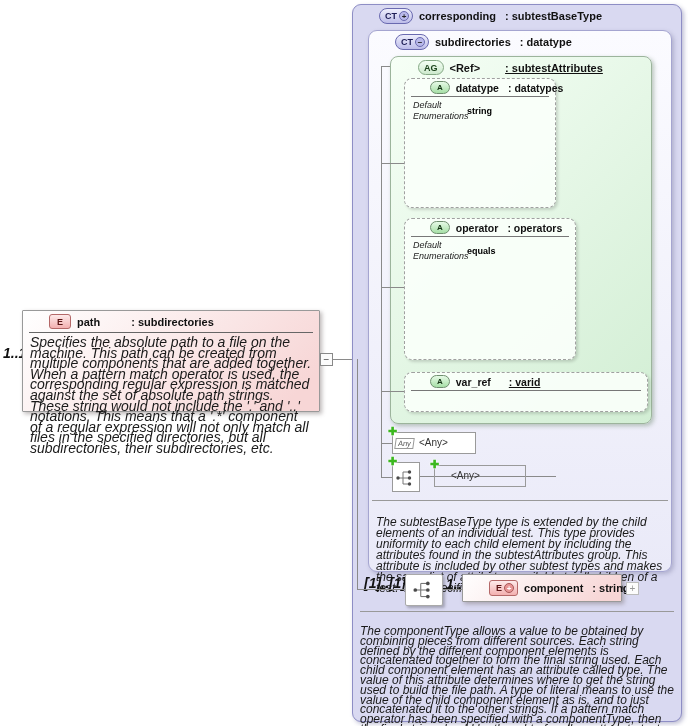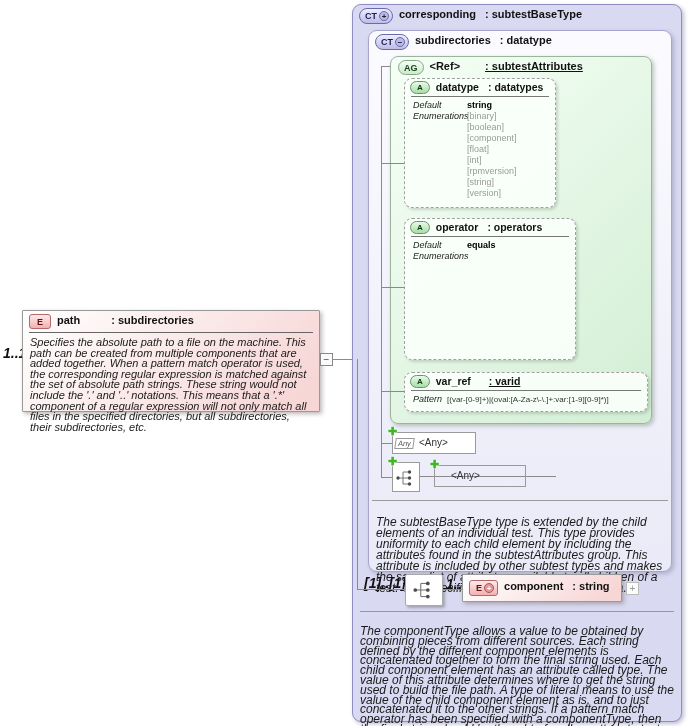--- a/index.html
+++ b/index.html
@@ -17,31 +17,31 @@
          border:1px solid #9cb49c;border-radius:8px;
          box-shadow:2px 2px 4px rgba(90,120,90,.4);}
   .attrbox{background:rgba(250,255,250,.92);border:1px dashed #a0a0a0;border-radius:8px;
            box-shadow:2px 2px 3px rgba(0,0,0,.15);}
   .pinkbox{background:linear-gradient(135deg,#ffffff 0%,#f7d6d6 90%);
            border:1px solid #999;border-radius:1px;
            box-shadow:2px 2px 4px rgba(110,100,100,.45);}
   .whitebox{background:#fff;border:1px solid #9a9a9a;}
 
   
-  .hdr{display:flex;gap:5px;padding:3px 4px 2px 6px;
-       font-weight:bold;font-size:11px;white-space:nowrap;}
+  .hdr{display:flex;align-items:center;gap:5px;padding:3px 4px 2px 6px;
+       font-weight:bold;font-size:11px;white-space:nowrap;margin-left:20px;}
   .hdr-sm{font-size:10.5px;padding:2px 4px 1px 5px;}
   .tname{margin-left:1px;}
   .ttype{margin-left:4px;}
   .gap-xl .ttype{margin-left:26px;}
   .sep{height:1px;background:#777;margin:1px 6px 2px 6px;}
-  .desc{font-style:italic;font-size:11px;line-height:10.6px;color:#1a1a1a;padding:2px 7px;}
+  .desc{font-style:italic;font-size:14px;line-height:10.6px;color:#1a1a1a;padding:2px 7px;}
   .bigdesc{font-style:italic;font-size:12px;line-height:9.8px;color:#1a1a1a;margin-top:12px;}
 
-  .props{display:flex;padding:1px 2px 0 8px;}
+  .props{display:flex;padding:1px 2px 0 8px;align-items:center;}
   .plabels{width:54px;flex:none;}
   .plabels-narrow{width:34px;flex:none;}
   .plabel{font-style:italic;font-size:9px;line-height:11px;color:#222;}
   .pvalues{flex:1;min-width:0;}
   .defval{font-weight:bold;font-size:9px;line-height:11px;color:#000;}
   .enum{font-size:9px;line-height:11px;color:#9a9a9a;}
   .pattern{font-size:8px;line-height:12px;color:#333;white-space:nowrap;}
 
   
   .badge{display:inline-flex;align-items:center;flex:none;height:14px;border-radius:8px;
@@ -129,30 +129,20 @@
       <span class="ttype">: datatypes</span>
     </div>
     <div class="sep"></div>
     <div class="props">
       <div class="plabels">
         <div class="plabel">Default</div>
         <div class="plabel">Enumerations</div>
       </div>
       <div class="pvalues">
         <div class="defval">string</div>
-        <div>
-            <div class="enum">[binary]</div>
-            <div class="enum">[boolean]</div>
-            <div class="enum">[component]</div>
-            <div class="enum">[float]</div>
-            <div class="enum">[int]</div>
-            <div class="enum">[rpmversion]</div>
-            <div class="enum">[string]</div>
-            <div class="enum">[version]</div>
-          </div>
       </div>
     </div>
   </div>
 
   <div class="abs attrbox" style="left:404px;top:218px;width:172px;height:142px;">
     <div class="hdr hdr-sm">
       <span class="badge b-a">A</span>
       <span class="tname">operator</span>
       <span class="ttype">: operators</span>
     </div>
@@ -168,28 +158,20 @@
     </div>
   </div>
 
   <div class="abs attrbox" style="left:404px;top:372px;width:244px;height:40px;">
     <div class="hdr hdr-sm">
       <span class="badge b-a">A</span>
       <span class="tname">var_ref</span>
       <span class="ttype" style="margin-left:13px;text-decoration:underline;">: varid</span>
     </div>
     <div class="sep"></div>
-    <div class="props">
-      <div class="plabels-narrow">
-        <div class="plabel">Pattern</div>
-      </div>
-      <div class="pvalues">
-        <div class="pattern">[(var-[0-9]+)|(oval:[A-Za-z\-\.]+:var:[1-9][0-9]*)]</div>
-      </div>
-    </div>
   </div>
 
   <div class="abs whitebox" style="left:392px;top:432px;width:84px;height:22px;">
     <span class="plus-ico" style="left:-5px;top:-7px;">✚</span>
     <span class="any-tag abs" style="left:2px;top:5px;">Any</span>
     <span class="abs" style="left:26px;top:4px;font-size:10px;color:#333;">&lt;Any&gt;</span>
   </div>
 
   <div class="abs strike" style="left:418px;top:476px;width:138px;"></div>
   <div class="abs whitebox" style="left:392px;top:462px;width:28px;height:30px;">

